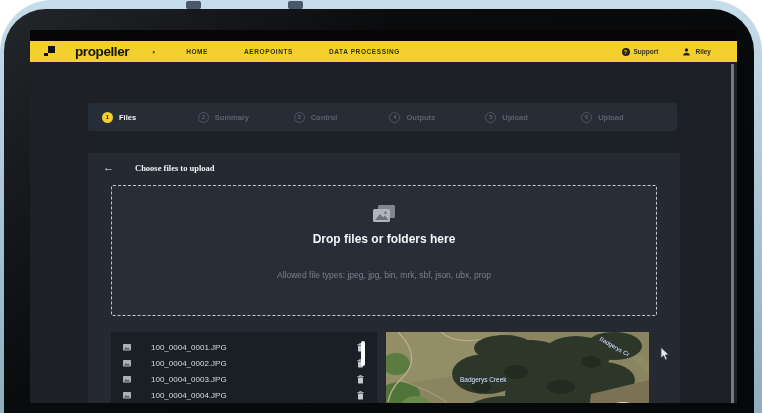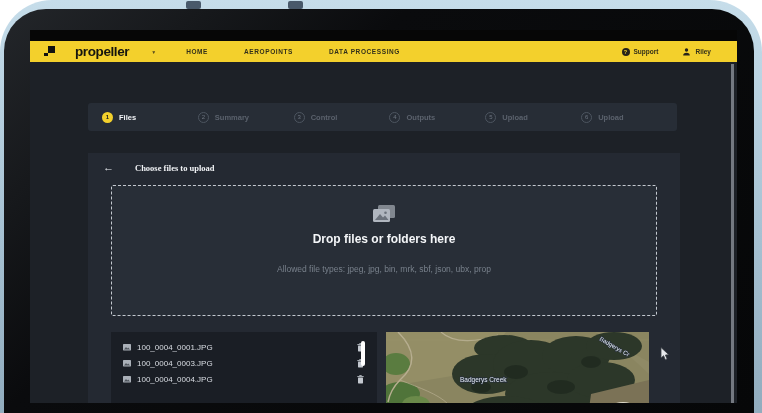--- a/index.html
+++ b/index.html
@@ -46,24 +46,24 @@
   
   .panel{position:absolute;left:58px;top:123px;width:592px;bottom:0;background:var(--panel-bg);}
   .panel-header{height:29px;display:flex;align-items:center;padding-left:15px;gap:21px;}
   .back-arrow{color:#e9ebef;font-size:11px;line-height:11px;cursor:pointer;}
   .panel-title{font-size:8.5px;font-weight:bold;color:#f0f2f5;font-family:Liberation Serif, serif;}
 
   .dropzone{position:absolute;left:23px;top:32px;width:546px;height:131px;border:1px dashed #c3c8cf;border-radius:2px;
             background:var(--dropzone-bg);display:flex;flex-direction:column;align-items:center;box-sizing:border-box;padding-top:19px;cursor:pointer;}
   .dz-title{font-size:12px;font-weight:bold;color:#f4f6f8;margin-top:8px;}
   .dz-sub{font-size:9.5px;color:#a9b0ba;margin-top:4px;}
-  .dz-allowed{font-size:8.5px;color:#78808b;margin-top:18px;}
+  .dz-allowed{font-size:8.5px;color:#78808b;margin-top:24px;}
 
   .filelist{position:absolute;left:23px;top:179px;width:266px;bottom:0;background:var(--list-bg);padding-top:7px;box-sizing:border-box;overflow:hidden;}
-  .file-row{height:16px;display:flex;align-items:center;padding:0 13px 0 12px;gap:6px;}
+  .file-row{height:16px;display:flex;align-items:center;padding:0 13px 0 12px;gap:20px;}
   .file-name{font-size:8px;color:#d9dde3;}
   .trash{margin-left:auto;cursor:pointer;display:flex;}
   .scroll-thumb{position:absolute;left:273px;top:188px;width:4px;height:25px;background:#ffffff;border-radius:2px;cursor:pointer;}
 
   .mappanel{position:absolute;left:298px;top:179px;width:263px;bottom:0;overflow:hidden;background:#6f7252;}
   .mappanel svg{display:block;}
 
   .browser-scrollbar{position:absolute;left:701px;top:34px;width:3px;height:339px;background:#9aa0a8;opacity:.7;cursor:pointer;}
   .cursor{position:absolute;left:630px;top:317px;z-index:9;}
 </style>
@@ -152,20 +152,33 @@
           <div class="dz-allowed">Allowed file types: jpeg, jpg, bin, mrk, sbf, json, ubx, prop</div>
         </div>
 
         <div class="filelist">
           <div class="file-row">
             <svg width="8" height="7" viewBox="0 0 8 7">
                 <rect x="0" y="0" width="8" height="6.4" rx="0.6" fill="#aab0b8"></rect>
                 <path d="M1,5.4 L3,3 L4.3,4.4 L5.2,3.5 L7,5.4 Z" fill="#4e545c"></path>
               </svg>
             <span class="file-name">100_0004_0001.JPG</span>
+            <span class="trash">
+                <svg width="7" height="9" viewBox="0 0 7 9">
+                  <path d="M2.3,0.4 h2.4 M0.3,1.6 h6.4" stroke="#c3c8cf" stroke-width="0.9" fill="none"></path>
+                  <rect x="1" y="2.6" width="5" height="5.8" rx="0.6" fill="#c3c8cf"></rect>
+                </svg>
+              </span>
+          </div>
+          <div class="file-row">
+            <svg width="8" height="7" viewBox="0 0 8 7">
+                <rect x="0" y="0" width="8" height="6.4" rx="0.6" fill="#aab0b8"></rect>
+                <path d="M1,5.4 L3,3 L4.3,4.4 L5.2,3.5 L7,5.4 Z" fill="#4e545c"></path>
+              </svg>
+            <span class="file-name">100_0004_0002.JPG</span>
             <span class="trash">
                 <svg width="7" height="9" viewBox="0 0 7 9">
                   <path d="M2.3,0.4 h2.4 M0.3,1.6 h6.4" stroke="#c3c8cf" stroke-width="0.9" fill="none"></path>
                   <rect x="1" y="2.6" width="5" height="5.8" rx="0.6" fill="#c3c8cf"></rect>
                 </svg>
               </span>
           </div>
           <div class="file-row">
             <svg width="8" height="7" viewBox="0 0 8 7">
                 <rect x="0" y="0" width="8" height="6.4" rx="0.6" fill="#aab0b8"></rect>

